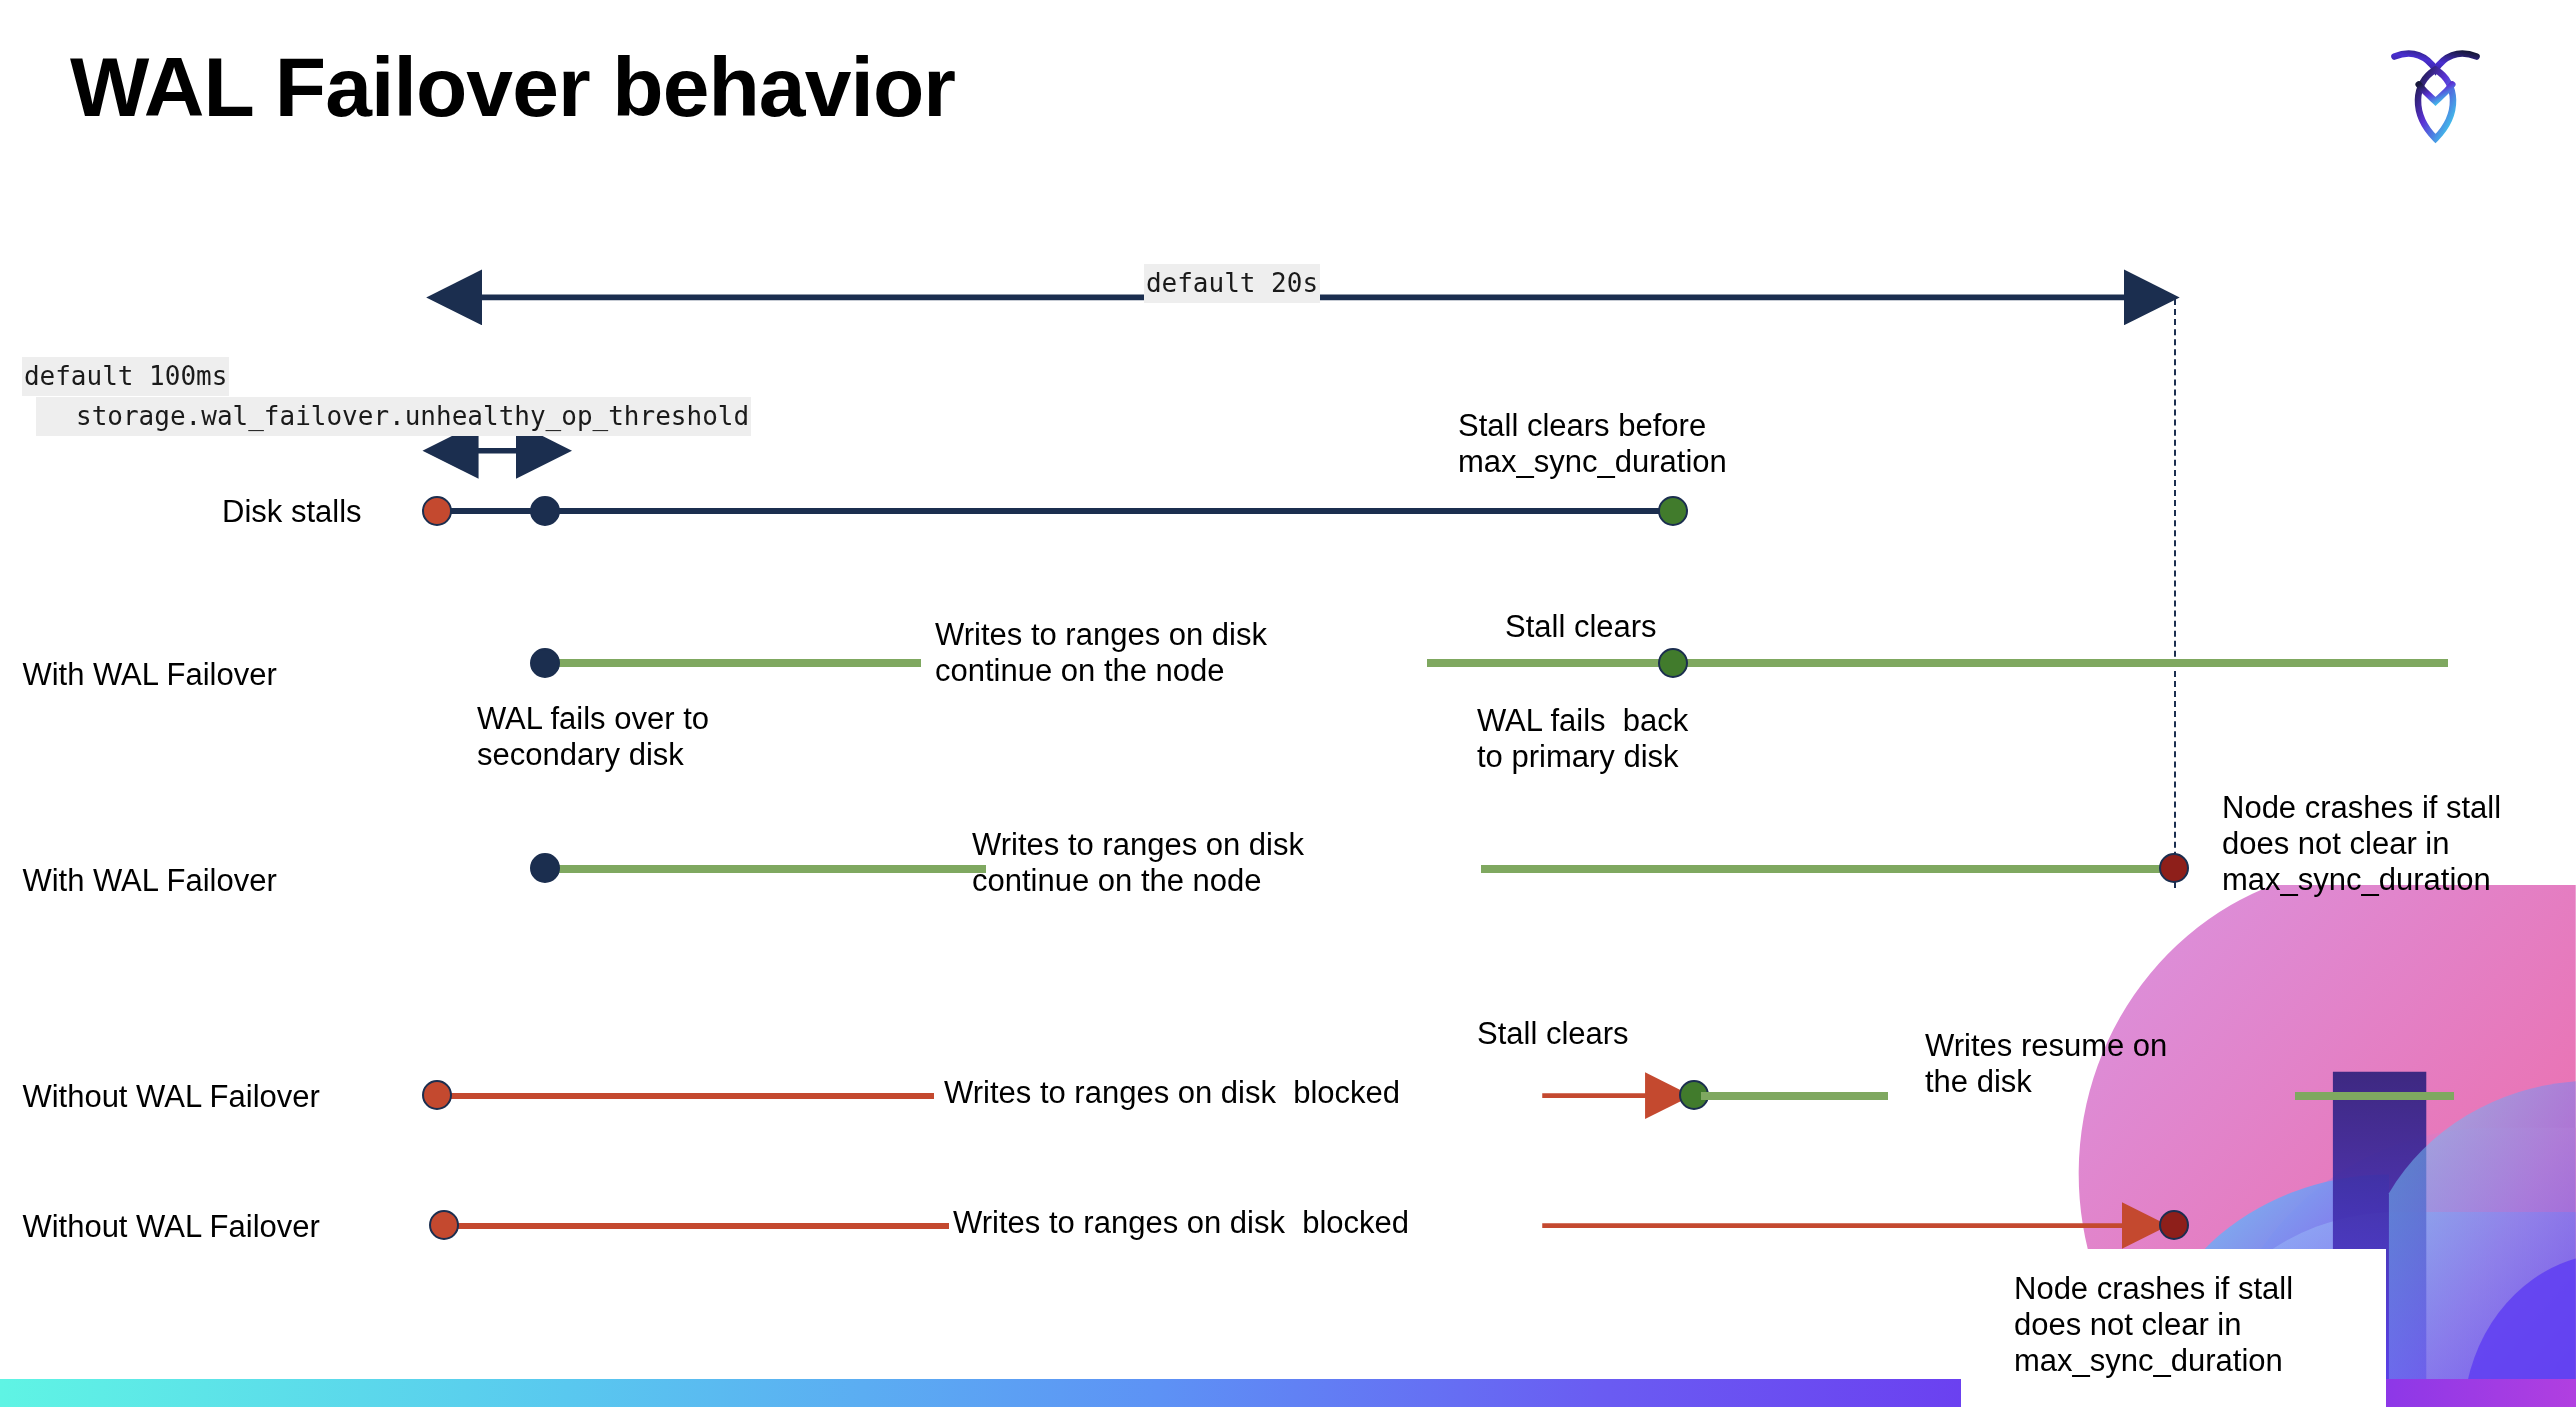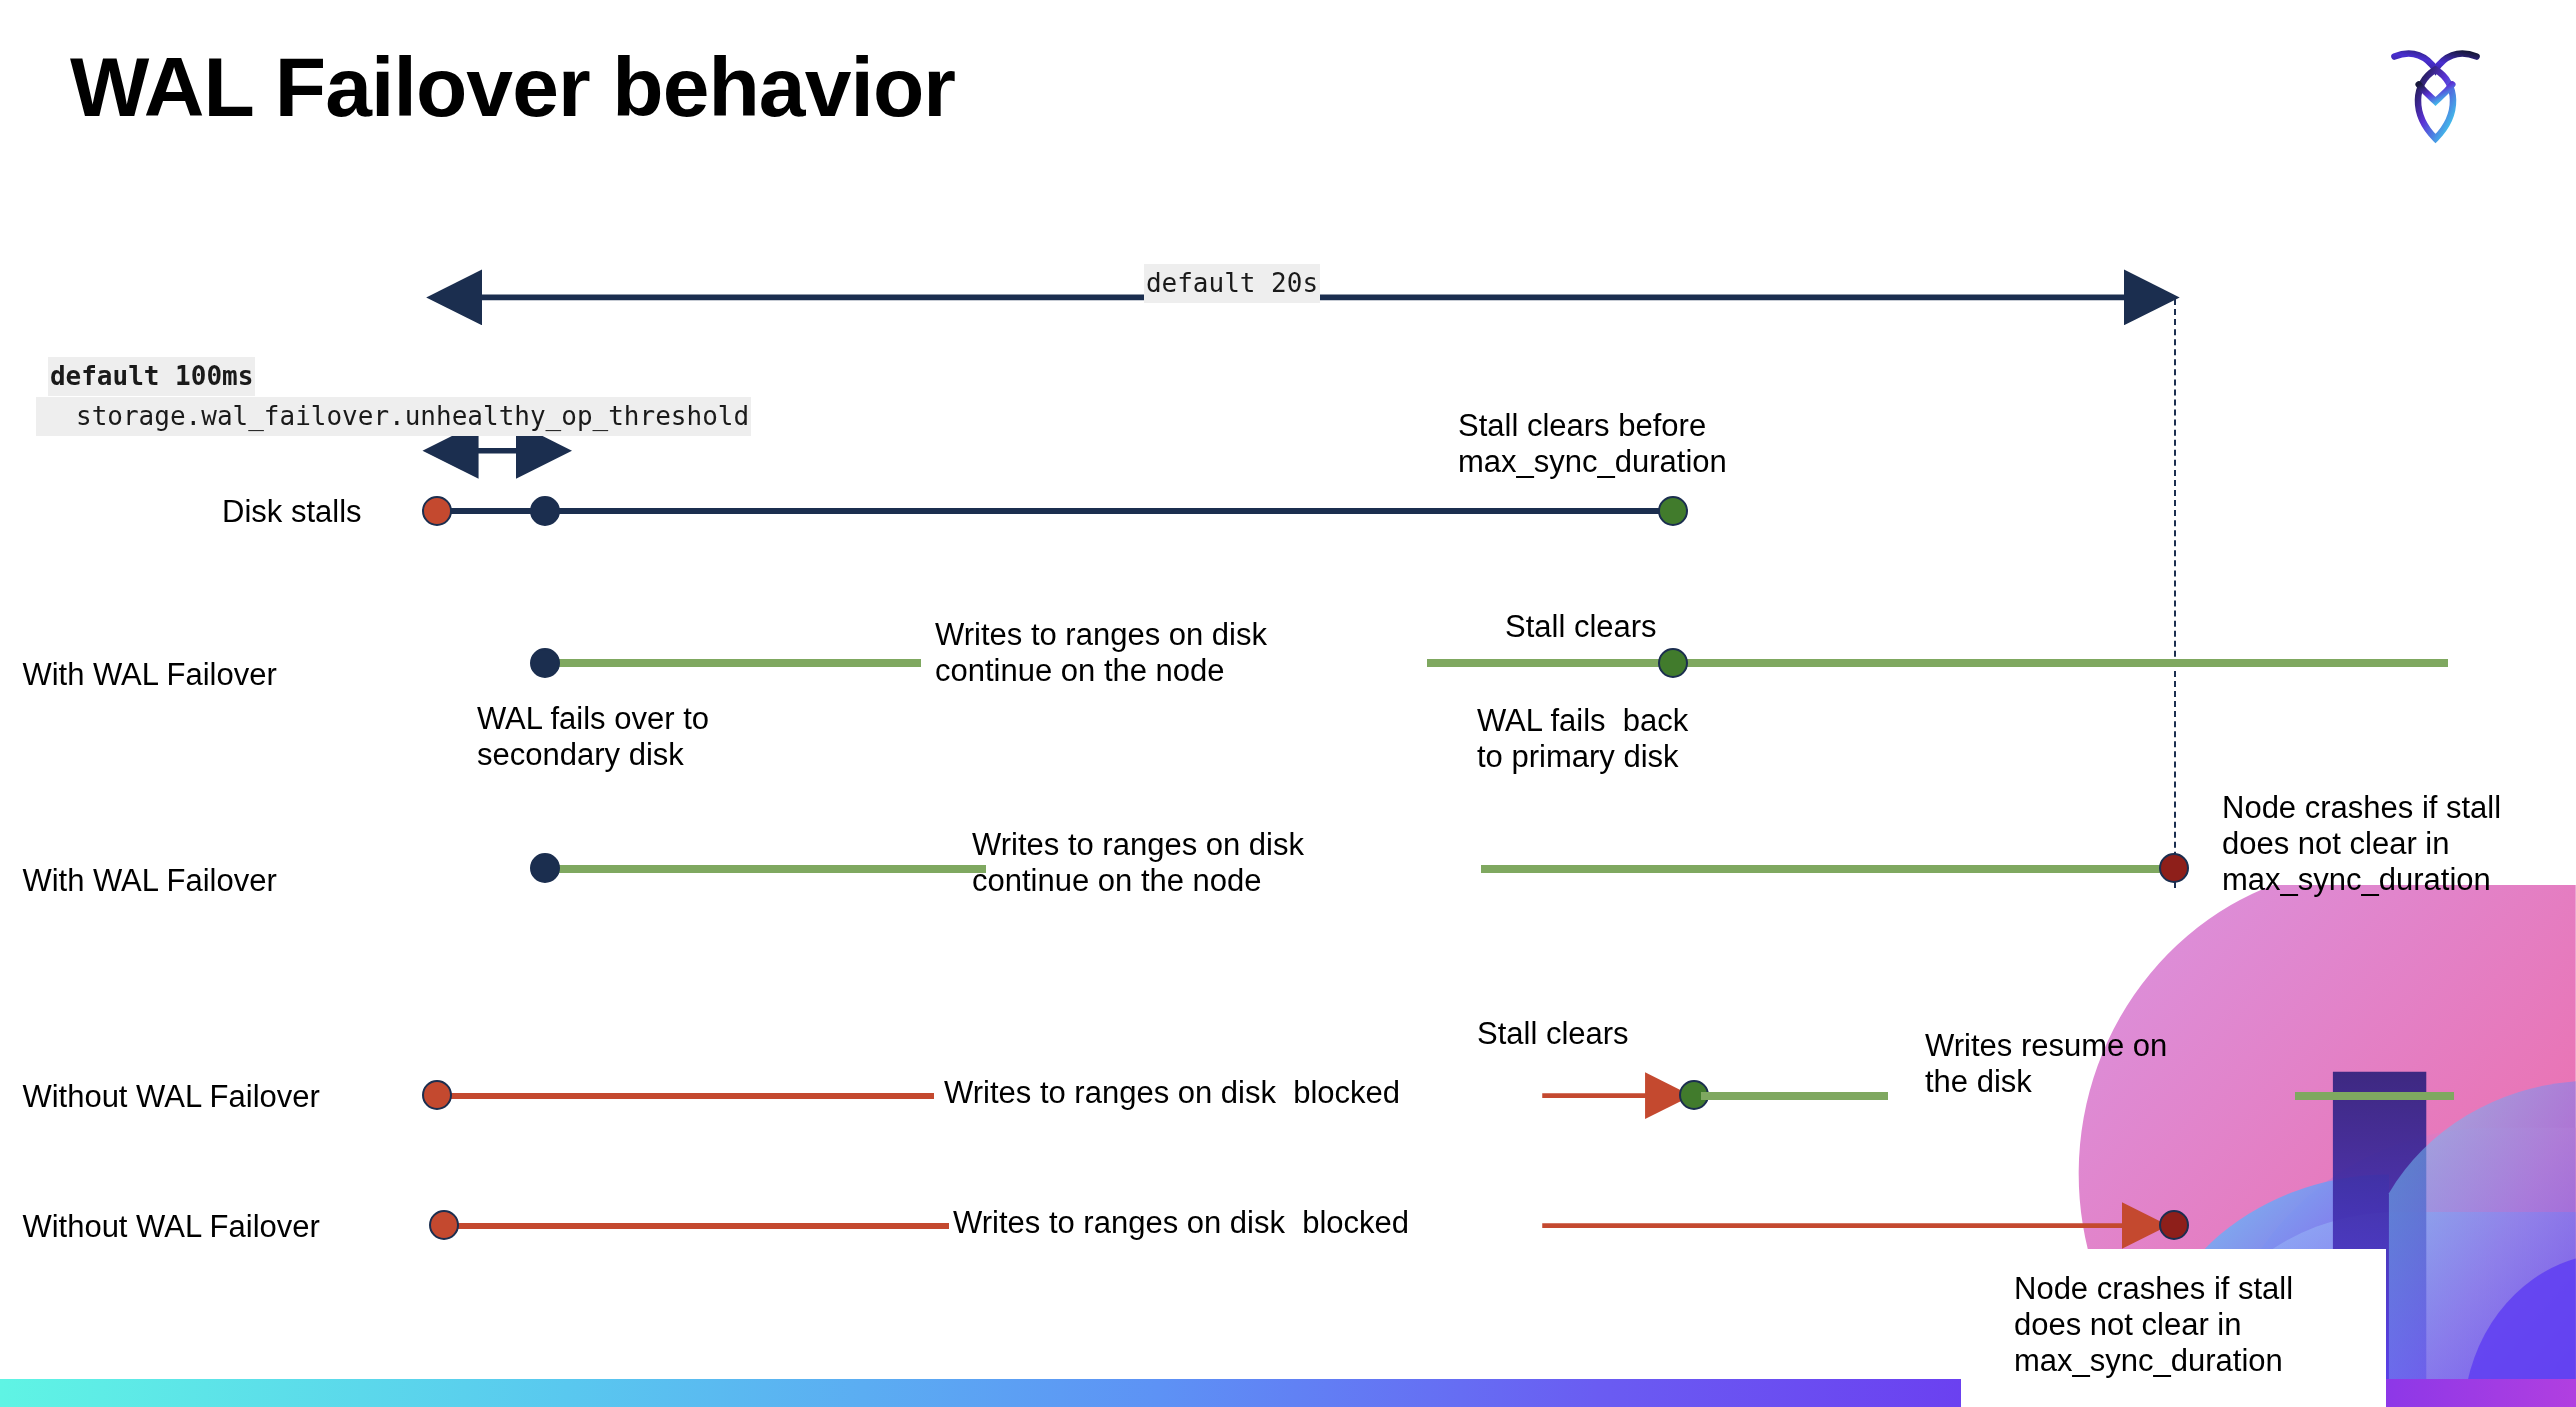--- a/index.html
+++ b/index.html
@@ -163,21 +163,21 @@
 
     <line x1="464" y1="482" x2="600" y2="482" stroke="#1b2e4f" stroke-width="6" marker-start="url(#mk-navy-l)" marker-end="url(#mk-navy-r)"></line>
 
     <line x1="1650" y1="1172" x2="1800" y2="1172" stroke="#c4492f" stroke-width="5" marker-end="url(#mk-red-r)"></line>
 
     <line x1="1650" y1="1311" x2="2310" y2="1311" stroke="#c4492f" stroke-width="5" marker-end="url(#mk-red-r)"></line>
   </svg>
 
   <div class="mono" style="left:1144px;top:264px;">default 20s</div>
 
-  <div class="mono" style="left:48px;top:357px;font-weight:bold;">default 100ms</div>
+  <div class="mono" style="left:22px;top:357px;">default 100ms</div>
   <div class="mono" style="left:36px;top:397px;padding-left:40px;">storage.wal_failover.unhealthy_op_threshold</div>
 
   <div class="dash-v" style="left:2174px;top:299px;height:589px;"></div>
 
   <div class="rowlabel" style="left:222px;top:494px;">Disk stalls</div>
   <div class="seg navy-line" style="left:437px;top:508px;width:1243px;height:5.6px;"></div>
   <div class="dot dot-red" style="left:422px;top:496px;width:30px;height:30px;"></div>
   <div class="dot dot-navy" style="left:530px;top:496px;width:30px;height:30px;"></div>
   <div class="dot dot-green" style="left:1658px;top:496px;width:30px;height:30px;"></div>
   <div class="lbl c" style="left:1458px;top:408px;width:430px;">Stall clears before

